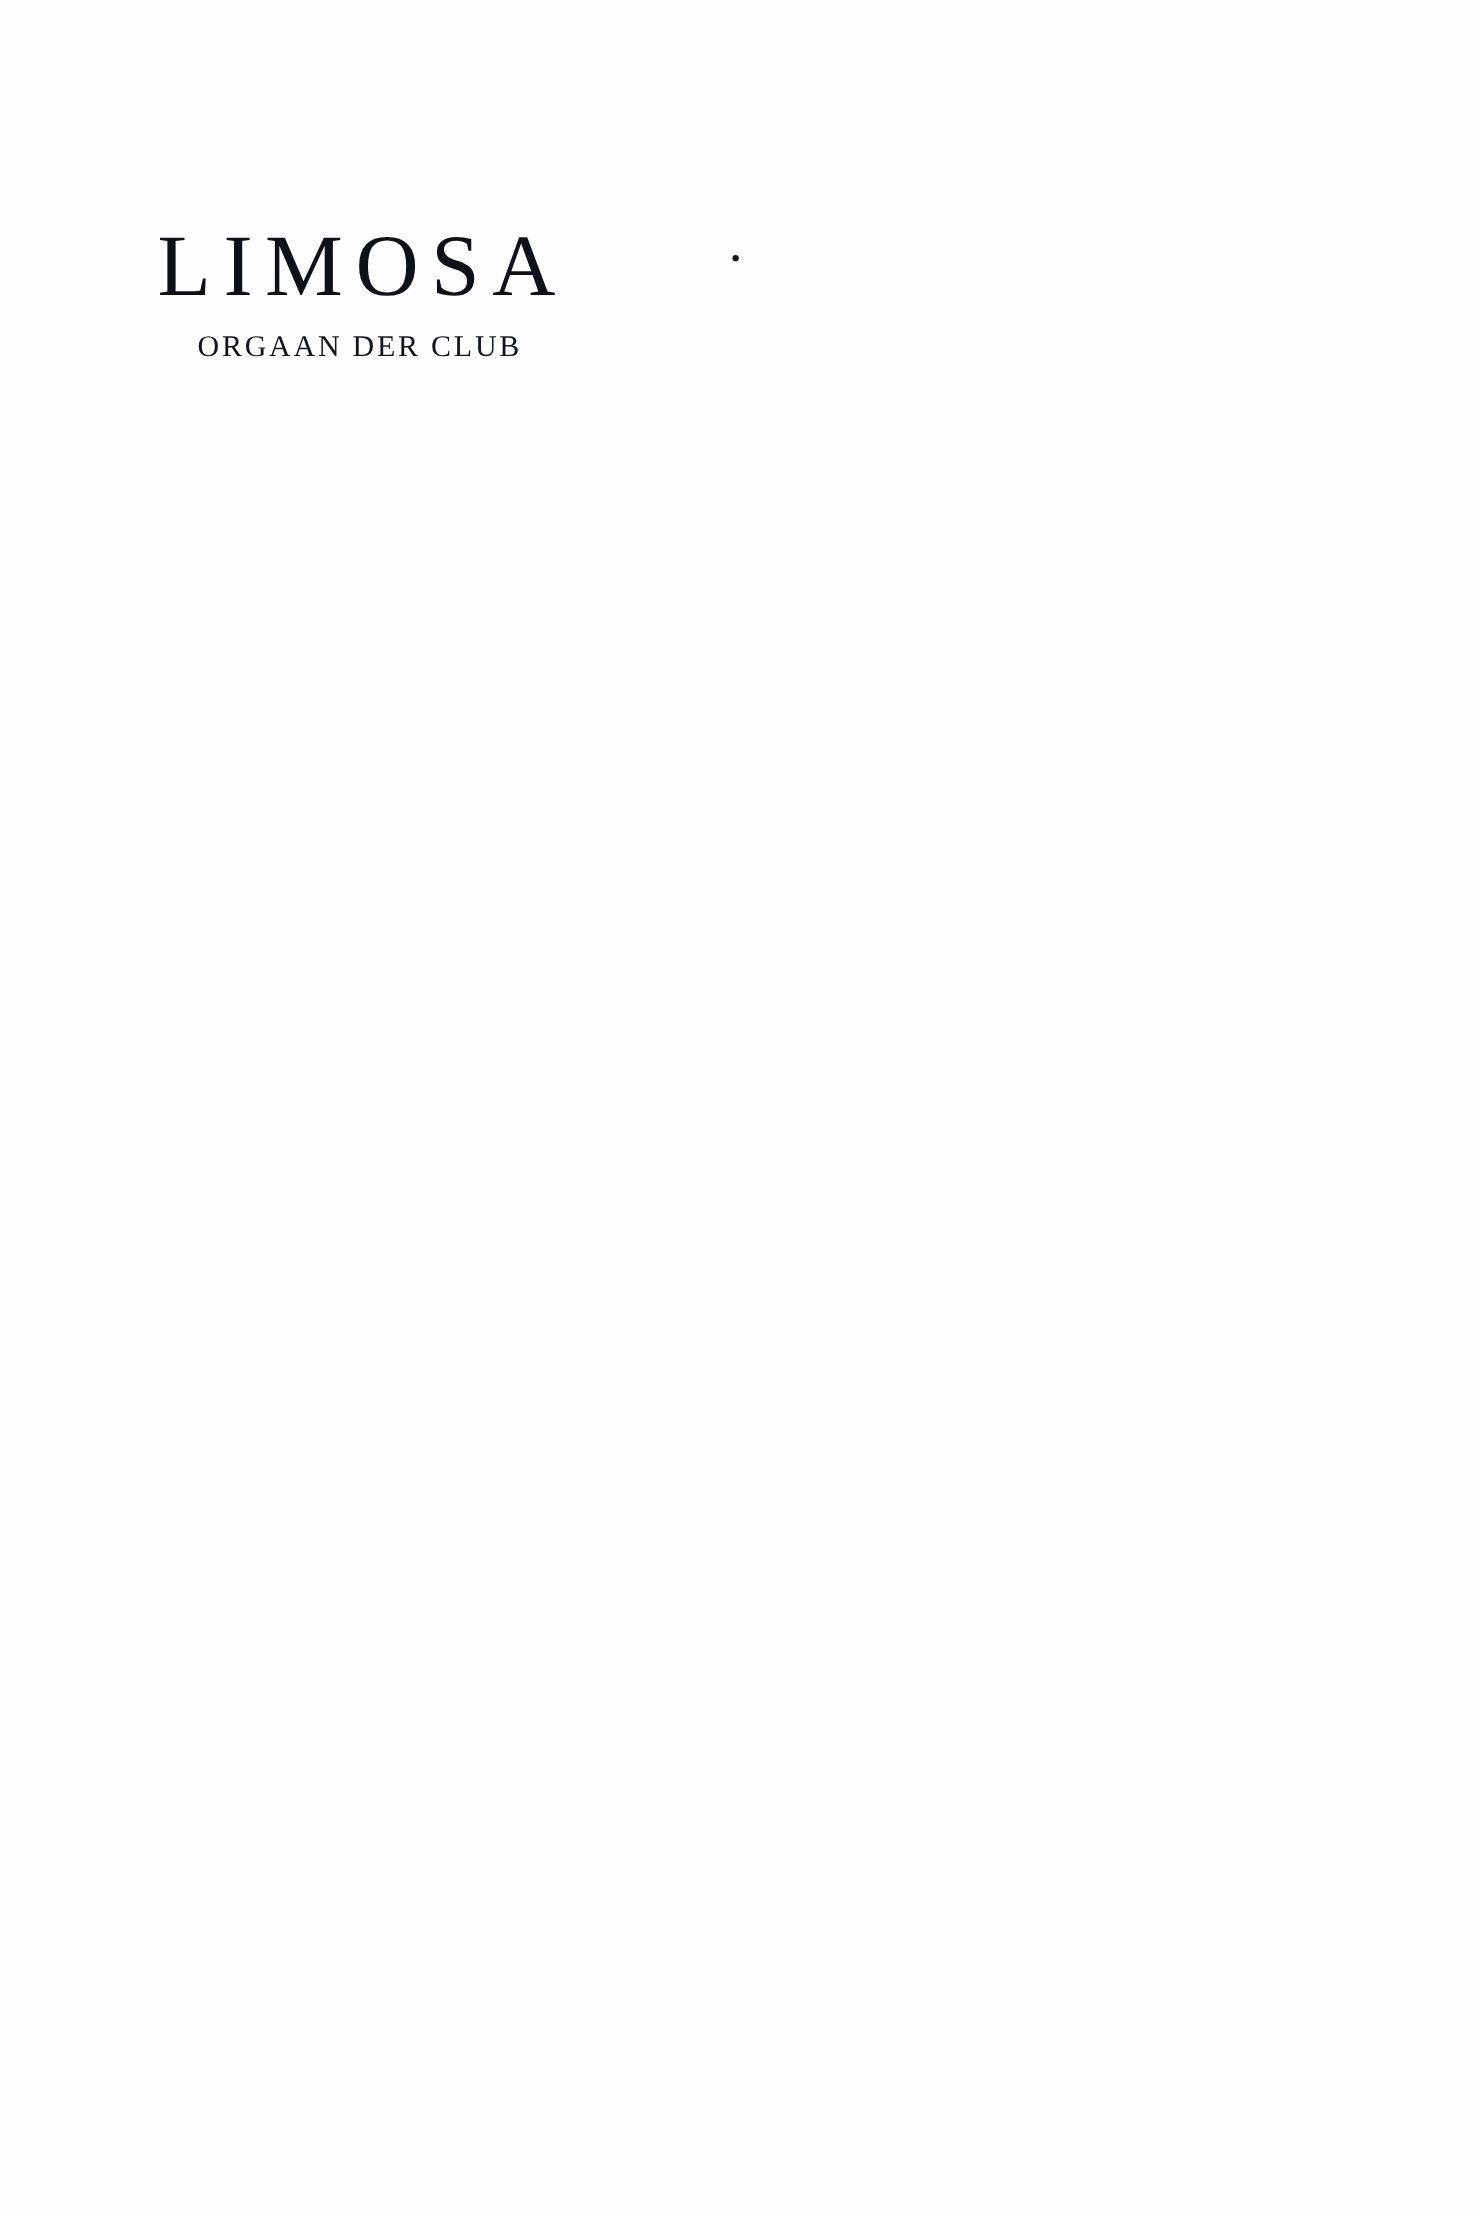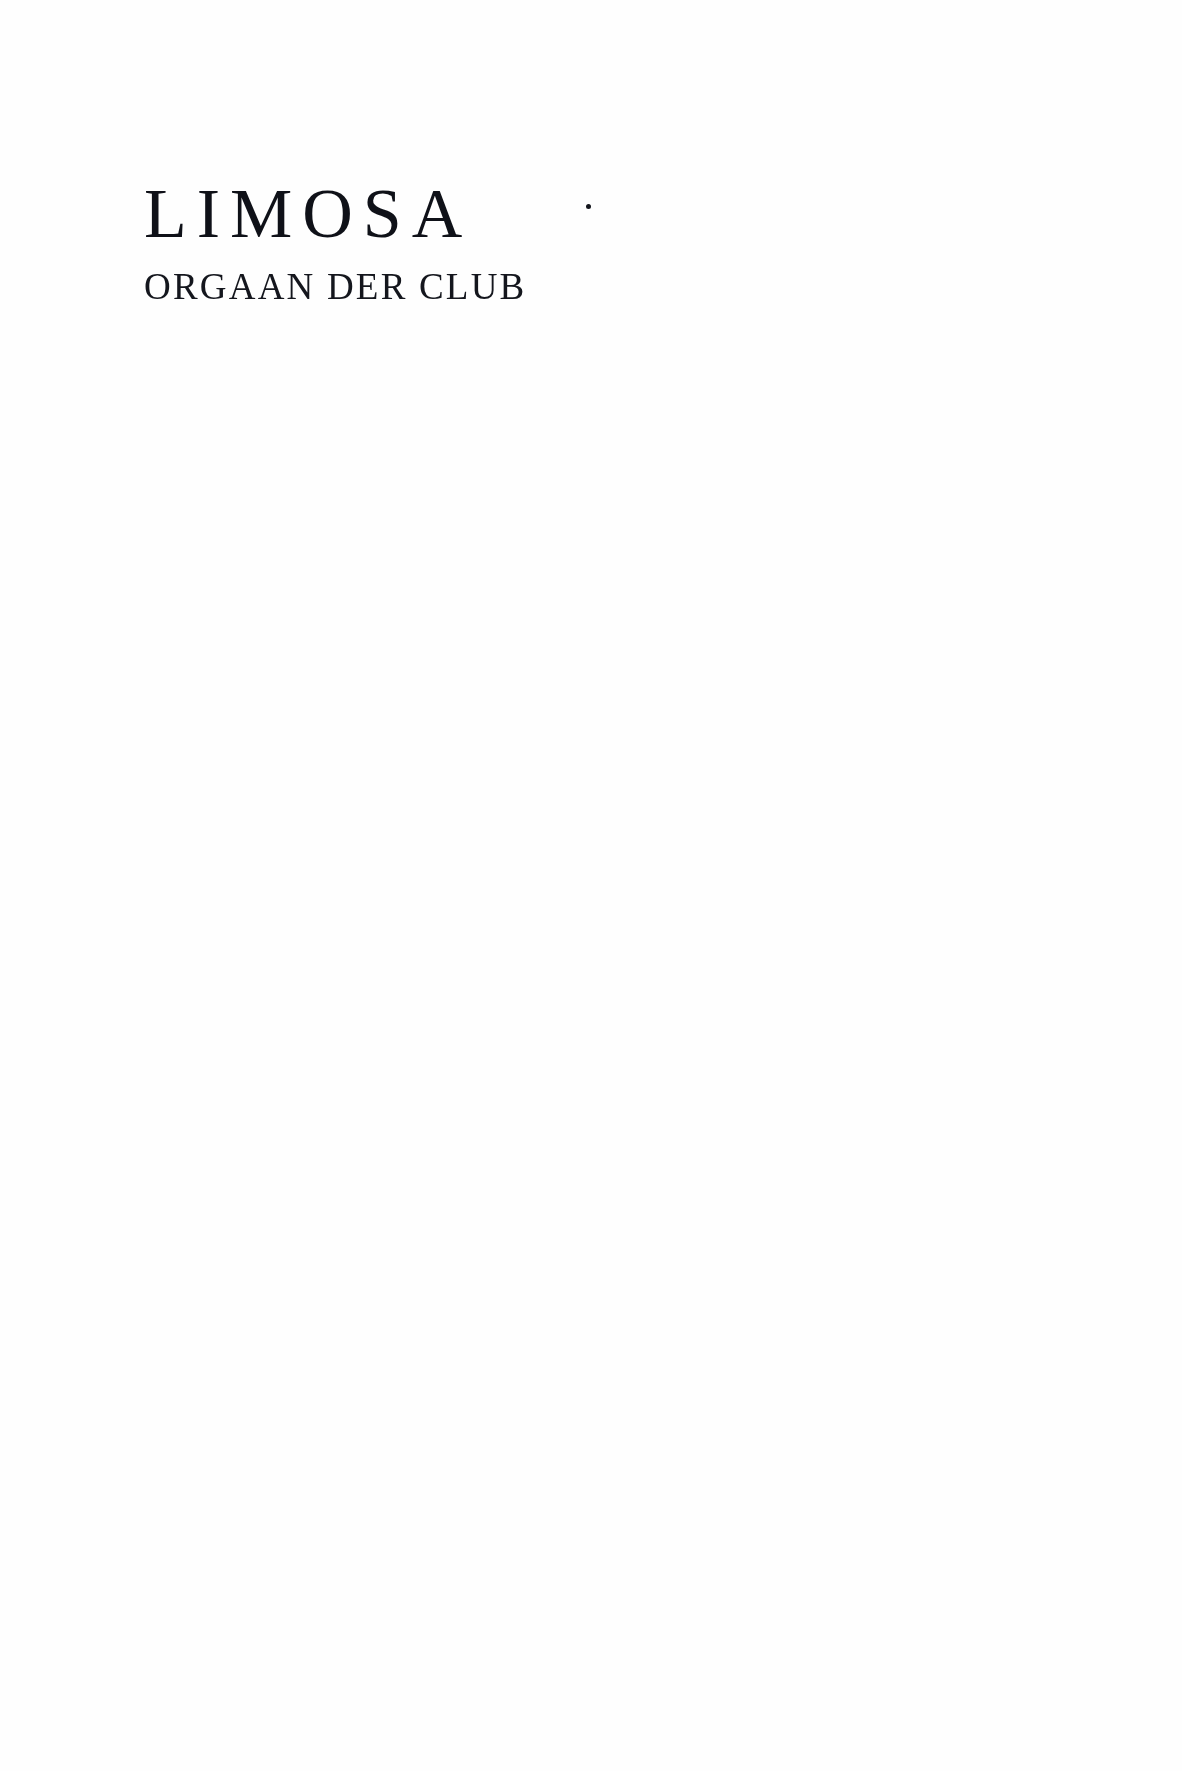--- a/index.html
+++ b/index.html
@@ -17,21 +17,21 @@
   }
 
   .page {
     position: absolute;
     inset: 0;
     background: #fefefe;
   }
 
   .masthead {
     position: absolute;
-    left: 144px;
+    left: 126px;
     top: 178px;
     width: 900px;
   }
 
   .journal-title {
     font-family: "Liberation Serif", serif;
     font-size: 70px;
     line-height: 1.02;
     letter-spacing: 10px;
     font-weight: 400;
@@ -49,26 +49,27 @@
     background: #13151c;
     border-radius: 50%;
   }
 
   .subtitle-block {
     margin-top: 14px;
   }
 
   .subtitle-line {
     font-family: "Liberation Serif", serif;
-    font-size: 37px;
+    font-size: 24px;
     line-height: 1.28;
     letter-spacing: 2.2px;
     font-weight: 400;
     color: #14161d;
     white-space: nowrap;
+    margin-left: 32px;
   }
 
   .subtitle-line + .subtitle-line {
     margin-top: 2px;
   }
 
   .page-body {
     position: absolute;
     left: 0;
     right: 0;

